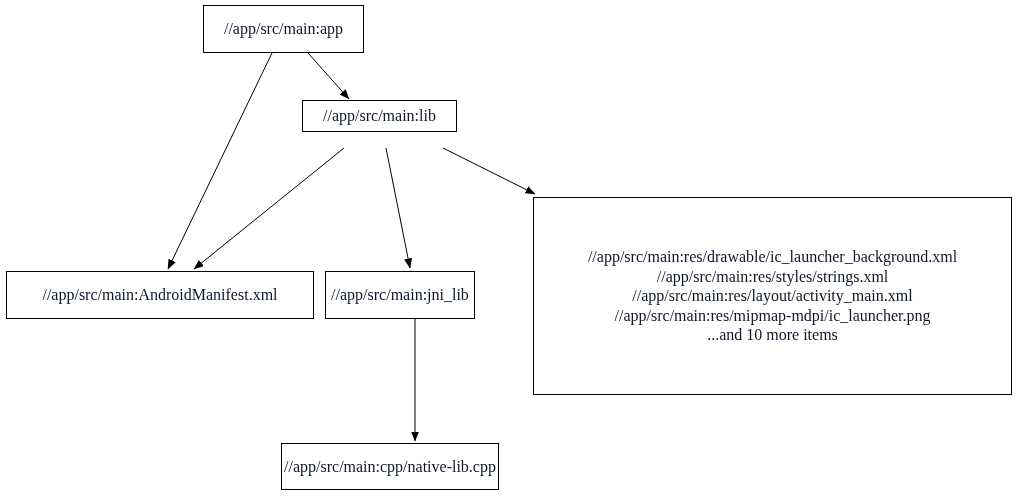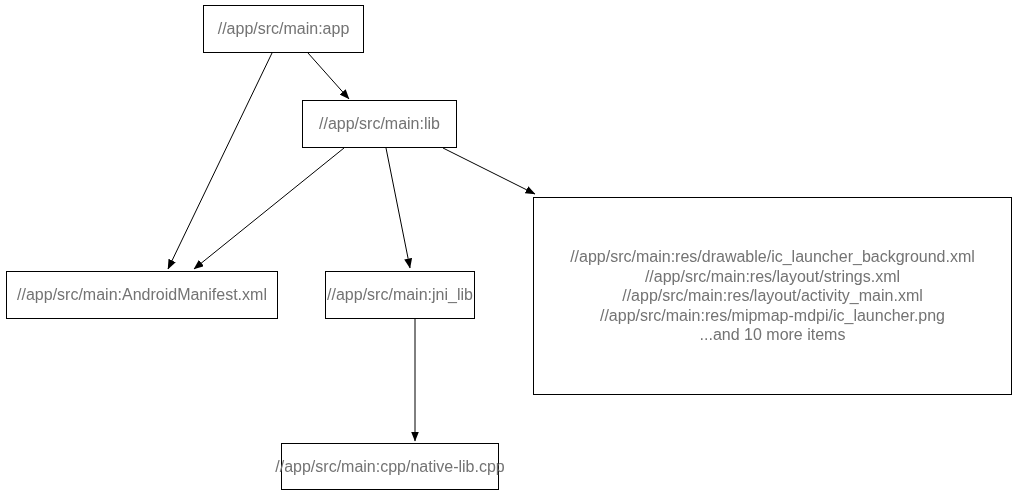--- a/index.html
+++ b/index.html
@@ -5,22 +5,22 @@
   html, body {
     margin: 0;
     padding: 0;
     background: #ffffff;
   }
   .canvas {
     position: relative;
     width: 1018px;
     height: 496px;
     background: #ffffff;
-    font-family: Liberation Sans, sans-serif;
-    color: #737373;
+    font-family: Liberation Serif, serif;
+    color: #0f172a;
     overflow: hidden;
   }
   .edges {
     position: absolute;
     left: 0;
     top: 0;
     width: 1018px;
     height: 496px;
     pointer-events: none;
   }
@@ -60,35 +60,35 @@
     <line x1="344" y1="148" x2="194" y2="269" stroke="#000000" stroke-width="1" marker-end="url(#arrow)"></line>
     <line x1="386" y1="148" x2="410" y2="268" stroke="#000000" stroke-width="1" marker-end="url(#arrow)"></line>
     <line x1="443" y1="148" x2="535" y2="194" stroke="#000000" stroke-width="1" marker-end="url(#arrow)"></line>
     <line x1="415" y1="319" x2="415" y2="441" stroke="#000000" stroke-width="1" marker-end="url(#arrow)"></line>
   </svg>
 
   <div class="node" style="left:203px; top:5px; width:161px; height:48px;">
     <span>//app/src/main:app</span>
   </div>
 
-  <div class="node" style="left:302px; top:100px; width:155px; height:48px;">
+  <div class="node" style="left:302px; top:100px; width:155px; height:32px;">
     <span>//app/src/main:lib</span>
   </div>
 
-  <div class="node" style="left:6px; top:271px; width:272px; height:48px;">
+  <div class="node" style="left:6px; top:271px; width:308px; height:48px;">
     <span>//app/src/main:AndroidManifest.xml</span>
   </div>
 
   <div class="node" style="left:325px; top:271px; width:150px; height:48px;">
     <span>//app/src/main:jni_lib</span>
   </div>
 
   <div class="node multiline" style="left:533px; top:197px; width:479px; height:198px;">
     <div>//app/src/main:res/drawable/ic_launcher_background.xml</div>
-    <div>//app/src/main:res/layout/strings.xml</div>
+    <div>//app/src/main:res/styles/strings.xml</div>
     <div>//app/src/main:res/layout/activity_main.xml</div>
     <div>//app/src/main:res/mipmap-mdpi/ic_launcher.png</div>
     <div>...and 10 more items</div>
   </div>
 
   <div class="node" style="left:281px; top:443px; width:218px; height:47px;">
     <span>//app/src/main:cpp/native-lib.cpp</span>
   </div>
 
 </div>

